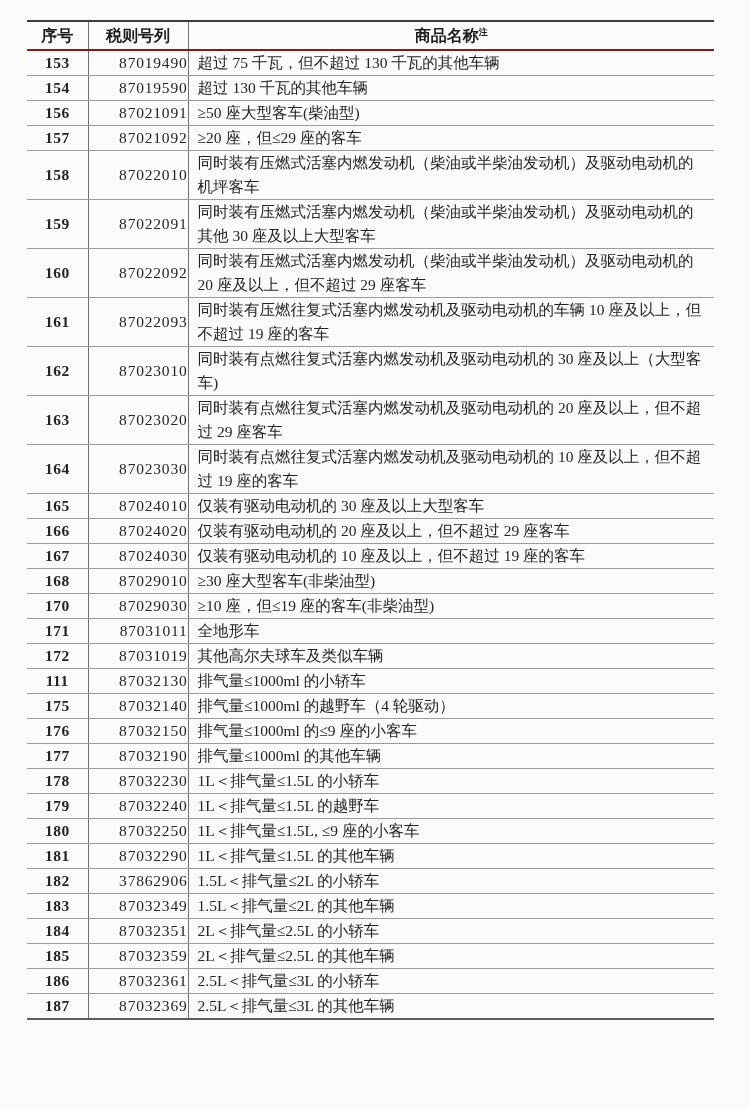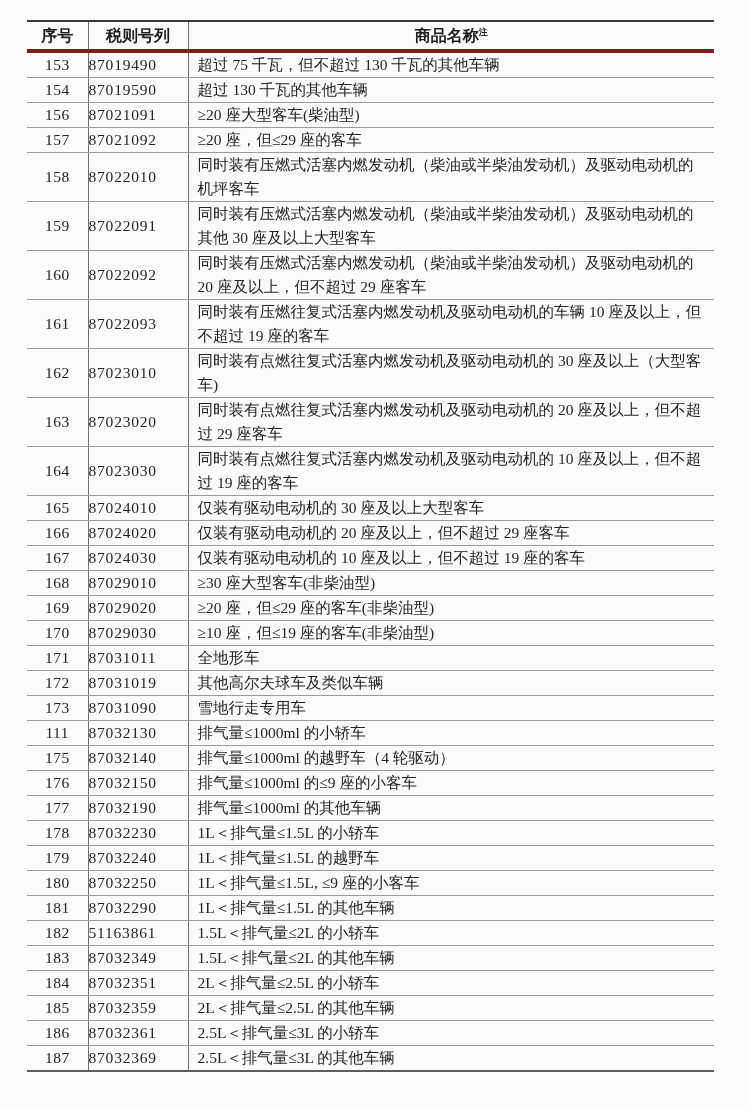--- a/index.html
+++ b/index.html
@@ -31,43 +31,44 @@
   col.c2{width:100px;}
   col.c3{width:526px;}
   thead th{
     font-weight:bold;
     font-size:16px;
     text-align:center;
     vertical-align:middle;
     height:27px;
     line-height:27px;
     padding:0;
-    border-bottom:4px solid #7f1d1d;
+    border-bottom:2px solid #7f1d1d;
     color:#1e1e1e;
     white-space:nowrap;
   }
   thead th sup{
     font-size:9px;
     font-weight:bold;
     vertical-align:super;
     line-height:0;
   }
   tbody td{
     border-bottom:1px solid #9b9b9b;
     padding:0;
     line-height:24px;
     vertical-align:middle;
     color:#242424;
   }
   td.c-no{
     text-align:center;
     letter-spacing:0.5px;
+    font-weight:bold;
   }
   td.c-code{
-    text-align:left;
+    text-align:right;
     letter-spacing:0.8px;
     margin-top:20px;
   }
   td.c-name{
     text-align:left;
     padding:0 8px 0 9px;
   }
   
   th.b-r, td.b-r{
     border-right:1px solid #6f6f6f;
@@ -97,21 +98,21 @@
           <td class="c-name">超过 75 千瓦，但不超过 130 千瓦的其他车辆</td>
         </tr>
         <tr>
           <td class="c-no b-r">154</td>
           <td class="c-code b-r">87019590</td>
           <td class="c-name">超过 130 千瓦的其他车辆</td>
         </tr>
         <tr>
           <td class="c-no b-r">156</td>
           <td class="c-code b-r">87021091</td>
-          <td class="c-name">≥20 座大型客车(柴油型)</td>
+          <td class="c-name">≥50 座大型客车(柴油型)</td>
         </tr>
         <tr>
           <td class="c-no b-r">157</td>
           <td class="c-code b-r">87021092</td>
           <td class="c-name">≥20 座，但≤29 座的客车</td>
         </tr>
         <tr>
           <td class="c-no b-r">158</td>
           <td class="c-code b-r">87022010</td>
           <td class="c-name">同时装有压燃式活塞内燃发动机（柴油或半柴油发动机）及驱动电动机的机坪客车</td>
@@ -160,45 +161,35 @@
           <td class="c-no b-r">167</td>
           <td class="c-code b-r">87024030</td>
           <td class="c-name">仅装有驱动电动机的 10 座及以上，但不超过 19 座的客车</td>
         </tr>
         <tr>
           <td class="c-no b-r">168</td>
           <td class="c-code b-r">87029010</td>
           <td class="c-name">≥30 座大型客车(非柴油型)</td>
         </tr>
         <tr>
-          <td class="c-no b-r">169</td>
-          <td class="c-code b-r">87029020</td>
-          <td class="c-name">≥20 座，但≤29 座的客车(非柴油型)</td>
-        </tr>
-        <tr>
           <td class="c-no b-r">170</td>
           <td class="c-code b-r">87029030</td>
           <td class="c-name">≥10 座，但≤19 座的客车(非柴油型)</td>
         </tr>
         <tr>
           <td class="c-no b-r">171</td>
           <td class="c-code b-r">87031011</td>
           <td class="c-name">全地形车</td>
         </tr>
         <tr>
           <td class="c-no b-r">172</td>
           <td class="c-code b-r">87031019</td>
           <td class="c-name">其他高尔夫球车及类似车辆</td>
         </tr>
         <tr>
-          <td class="c-no b-r">173</td>
-          <td class="c-code b-r">87031090</td>
-          <td class="c-name">雪地行走专用车</td>
-        </tr>
-        <tr>
           <td class="c-no b-r">111</td>
           <td class="c-code b-r">87032130</td>
           <td class="c-name">排气量≤1000ml 的小轿车</td>
         </tr>
         <tr>
           <td class="c-no b-r">175</td>
           <td class="c-code b-r">87032140</td>
           <td class="c-name">排气量≤1000ml 的越野车（4 轮驱动）</td>
         </tr>
         <tr>
@@ -226,21 +217,21 @@
           <td class="c-code b-r">87032250</td>
           <td class="c-name">1L＜排气量≤1.5L, ≤9 座的小客车</td>
         </tr>
         <tr>
           <td class="c-no b-r">181</td>
           <td class="c-code b-r">87032290</td>
           <td class="c-name">1L＜排气量≤1.5L 的其他车辆</td>
         </tr>
         <tr>
           <td class="c-no b-r">182</td>
-          <td class="c-code b-r">51163861</td>
+          <td class="c-code b-r">37862906</td>
           <td class="c-name">1.5L＜排气量≤2L 的小轿车</td>
         </tr>
         <tr>
           <td class="c-no b-r">183</td>
           <td class="c-code b-r">87032349</td>
           <td class="c-name">1.5L＜排气量≤2L 的其他车辆</td>
         </tr>
         <tr>
           <td class="c-no b-r">184</td>
           <td class="c-code b-r">87032351</td>

